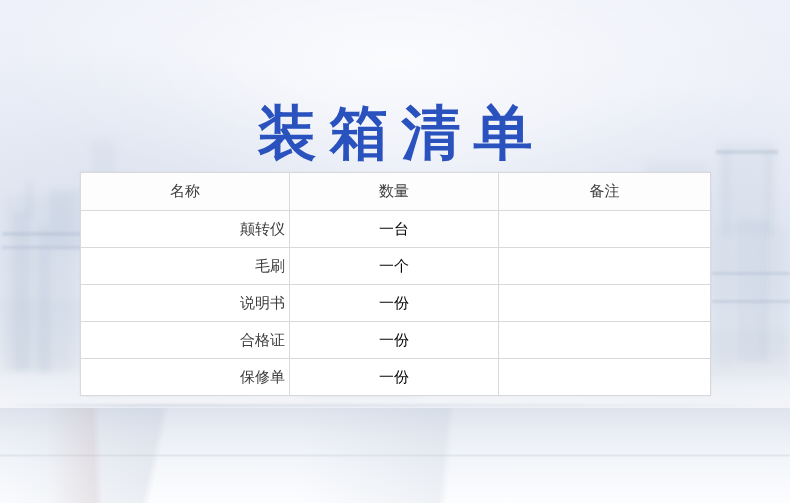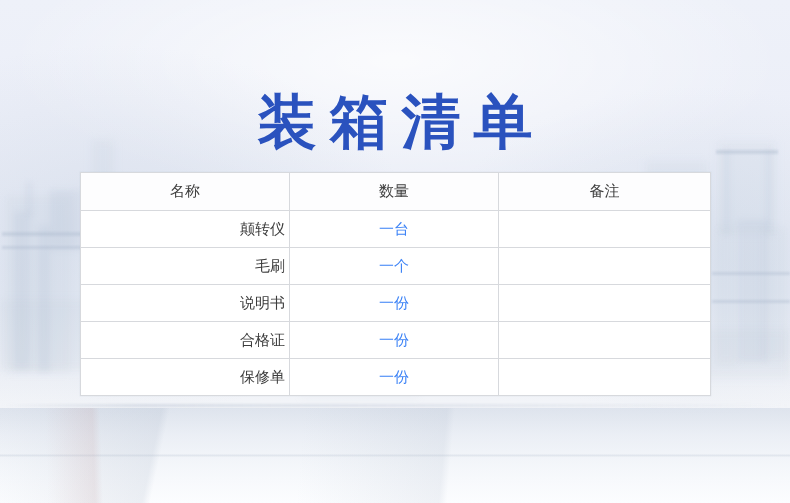--- a/index.html
+++ b/index.html
@@ -83,21 +83,21 @@
     background: rgba(160,175,198,0.26);
     filter: blur(2.2px);
   }
   .struct.soft  { background: rgba(168,182,203,0.18); filter: blur(3px); }
   .struct.softer{ background: rgba(176,190,209,0.13); filter: blur(4px); }
   .struct.line  { background: rgba(152,168,193,0.30); filter: blur(1.2px); }
 
   
   .title-wrap {
     position: absolute;
-    top: 48px;
+    top: 59px;
     left: 0;
     width: 790px;
     text-align: center;
     z-index: 5;
   }
   .title {
     display: inline-block;
     font-family: "DejaVu Sans", "Liberation Sans", sans-serif;
     font-size: 59px;
     line-height: 68px;
@@ -128,21 +128,21 @@
   table.packing col.c-note { width: 212px; }
 
   table.packing th,
   table.packing td {
     border: 1px solid #d7d9dd;
     height: 37px;
     text-align: center;
     vertical-align: middle;
     font-size: 15px;
     font-weight: 400;
-    color: #3b82f6;
+    color: #000000;
     background: rgba(255,255,255,0.90);
     padding: 0 4px;
   }
   table.packing thead th {
     height: 38px;
     background: rgba(253,253,254,0.93);
     color: #3c3c3c;
     font-weight: 400;
   }
   table.packing tbody tr td:first-child { color: #3c3c3c; text-align: right; }

